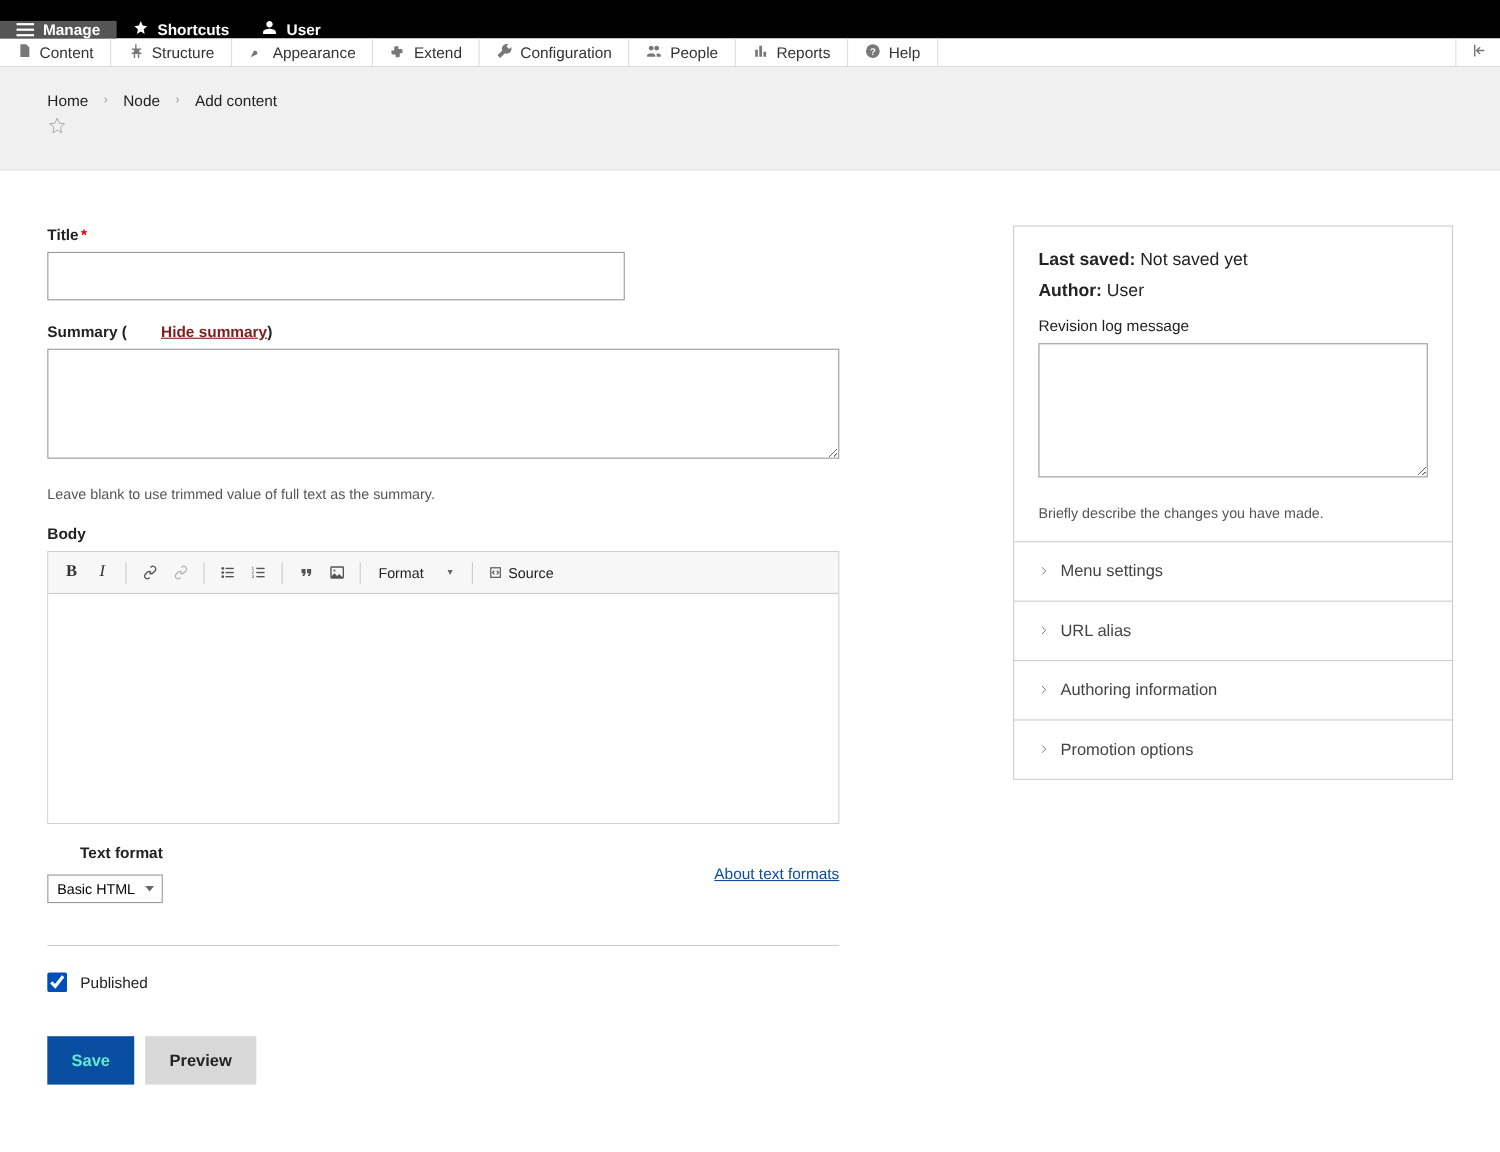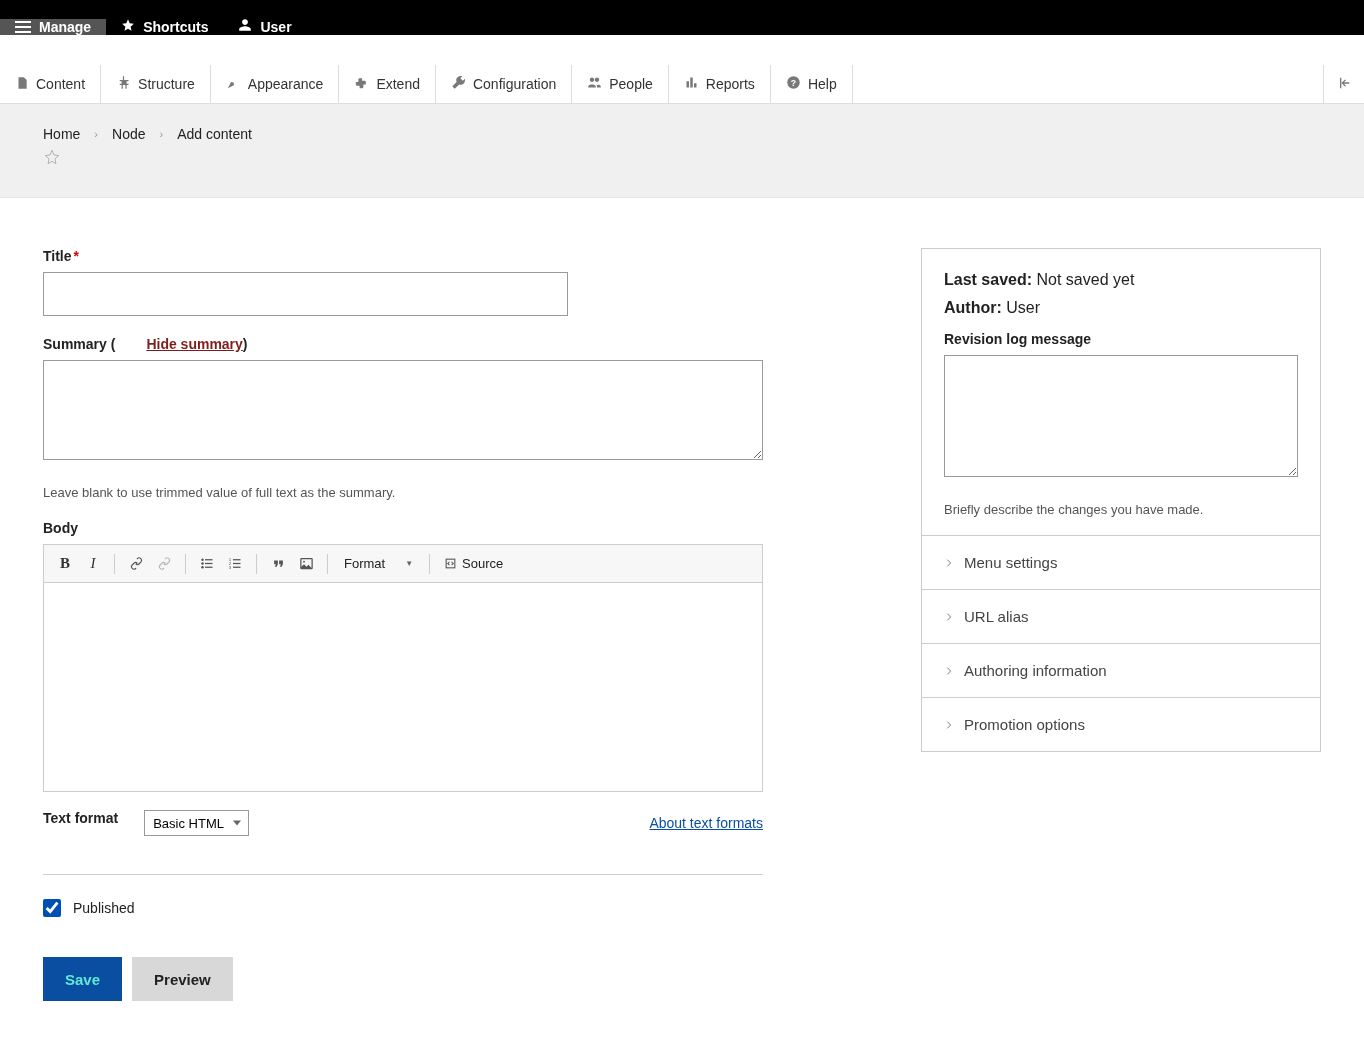--- a/index.html
+++ b/index.html
@@ -8,21 +8,21 @@
 
 .topbar { background: #000; height: 35px; display: flex; align-items: flex-end; color: #fff; }
 .topbar-item { display: flex; align-items: center; padding: 0 15px; cursor: pointer; font-weight: 600; font-size: 14px; gap: 8px; }
 .topbar-item.active { background: #555; }
 .hamburger-icon { width: 16px; height: 12px; display: flex; flex-direction: column; justify-content: space-between; }
 .hamburger-icon span { height: 2px; background: #fff; }
 .star-icon-w svg { fill: #fff; }
 .user-icon svg { fill: #fff; }
 
 
-.toolbar { background: #fff; height: 39px; display: flex; align-items: stretch; border-bottom: 1px solid #ddd; margin-top: 30px; }
+.toolbar { background: #fff; height: 26px; display: flex; align-items: stretch; border-bottom: 1px solid #ddd; }
 .toolbar-item { display: flex; align-items: center; padding: 0 15px; cursor: pointer; gap: 7px; border-right: 1px solid #ddd; font-size: 14px; color: #333; }
 .toolbar-icon svg { fill: #787878; }
 .toolbar-right { margin-left: auto; border-left: 1px solid #ddd; border-right: none; padding: 0 12px; }
 
 
 .header-area { background: #f0f0f0; padding: 22px 43px 28px; border-bottom: 1px solid #e4e4e4; }
 .breadcrumb { display: flex; align-items: center; gap: 14px; font-size: 14px; font-weight: 400; color: #222; }
 .breadcrumb .sep { color: #999; font-size: 11px; }
 .page-title-row { display: flex; align-items: center; gap: 12px; margin-top: 6px; }
 .page-title { font-size: 32px; font-weight: 700; color: #222; }
@@ -46,42 +46,42 @@
 .editor-wrap { border: 1px solid #ccc; }
 .editor-toolbar { background: #f7f7f7; border-bottom: 1px solid #ccc; height: 38px; display: flex; align-items: center; padding: 0 8px; gap: 2px; }
 .ed-btn { width: 26px; height: 26px; display: flex; align-items: center; justify-content: center; cursor: pointer; color: #333; border-radius: 2px; }
 .ed-sep { width: 1px; height: 20px; background: #ccc; margin: 0 6px; }
 .ed-format { display: flex; align-items: center; height: 26px; padding: 0 8px; gap: 20px; font-size: 13px; cursor: pointer; }
 .ed-format .caret { font-size: 8px; color: #666; }
 .ed-source { display: flex; align-items: center; gap: 5px; font-size: 13px; height: 26px; padding: 0 6px; cursor: pointer; }
 .editor-body { height: 208px; background: #fff; }
 
 .text-format-row { display: flex; align-items: center; justify-content: space-between; margin-top: 18px; }
-.text-format-left { display: flex; align-items: flex-start; gap: 26px; }
+.text-format-left { display: flex; align-items: flex-end; gap: 12px; flex-direction: column; }
 .text-format-left label { font-weight: 700; }
 .select { border: 1px solid #999; height: 26px; padding: 2px 24px 2px 8px; font-size: 13px; background: #fff; appearance: none; -webkit-appearance: none; position: relative; }
 .select-wrap { position: relative; display: inline-block; }
 .select-wrap::after { content: ""; position: absolute; right: 8px; top: 50%; width: 0; height: 0; border-left: 4px solid transparent; border-right: 4px solid transparent; border-top: 5px solid #666; transform: translateY(-50%); pointer-events: none; }
 .about-link { color: #0a4ea2; text-decoration: underline; font-size: 14px; }
 
 .hr { border: none; border-top: 1px solid #ccc; margin: 38px 0 24px; }
 .checkbox-row { display: flex; align-items: center; gap: 12px; }
 .checkbox { width: 18px; height: 18px; accent-color: #004fb6; }
 
 .actions { margin-top: 40px; display: flex; gap: 10px; }
 .btn { height: 44px; padding: 0 22px; font-size: 15px; font-weight: 600; border: none; cursor: pointer; }
 .btn-primary { background: #0a4ea2; color: #5eead4; }
 .btn-secondary { background: #d8d8d8; color: #222; }
 
 
 .side-panel { border: 1px solid #ccc; }
 .side-box { padding: 22px 22px 18px; border-bottom: 1px solid #ccc; }
 .side-meta { font-size: 16px; margin-bottom: 10px; }
 .side-meta b { font-weight: 700; }
-.rev-label { font-weight: 700; margin-top: 14px; margin-bottom: 8px; display: block; font-size: 14px; }
+.rev-label { font-weight: 400; margin-top: 14px; margin-bottom: 8px; display: block; font-size: 14px; }
 .rev-textarea { width: 100%; height: 122px; border: 1px solid #999; resize: both; font-family: inherit; font-size: 13px; padding: 4px; }
 .accordion-item { border-bottom: 1px solid #ccc; padding: 18px 22px; display: flex; align-items: center; gap: 10px; cursor: pointer; font-weight: 400; font-size: 15px; color: #444; }
 .accordion-item:last-child { border-bottom: none; }
 .chev svg { stroke: #666; fill: none; stroke-width: 2; }
 </style>
 </head>
 <body>
 
 <div class="topbar">
   <div class="topbar-item active">

